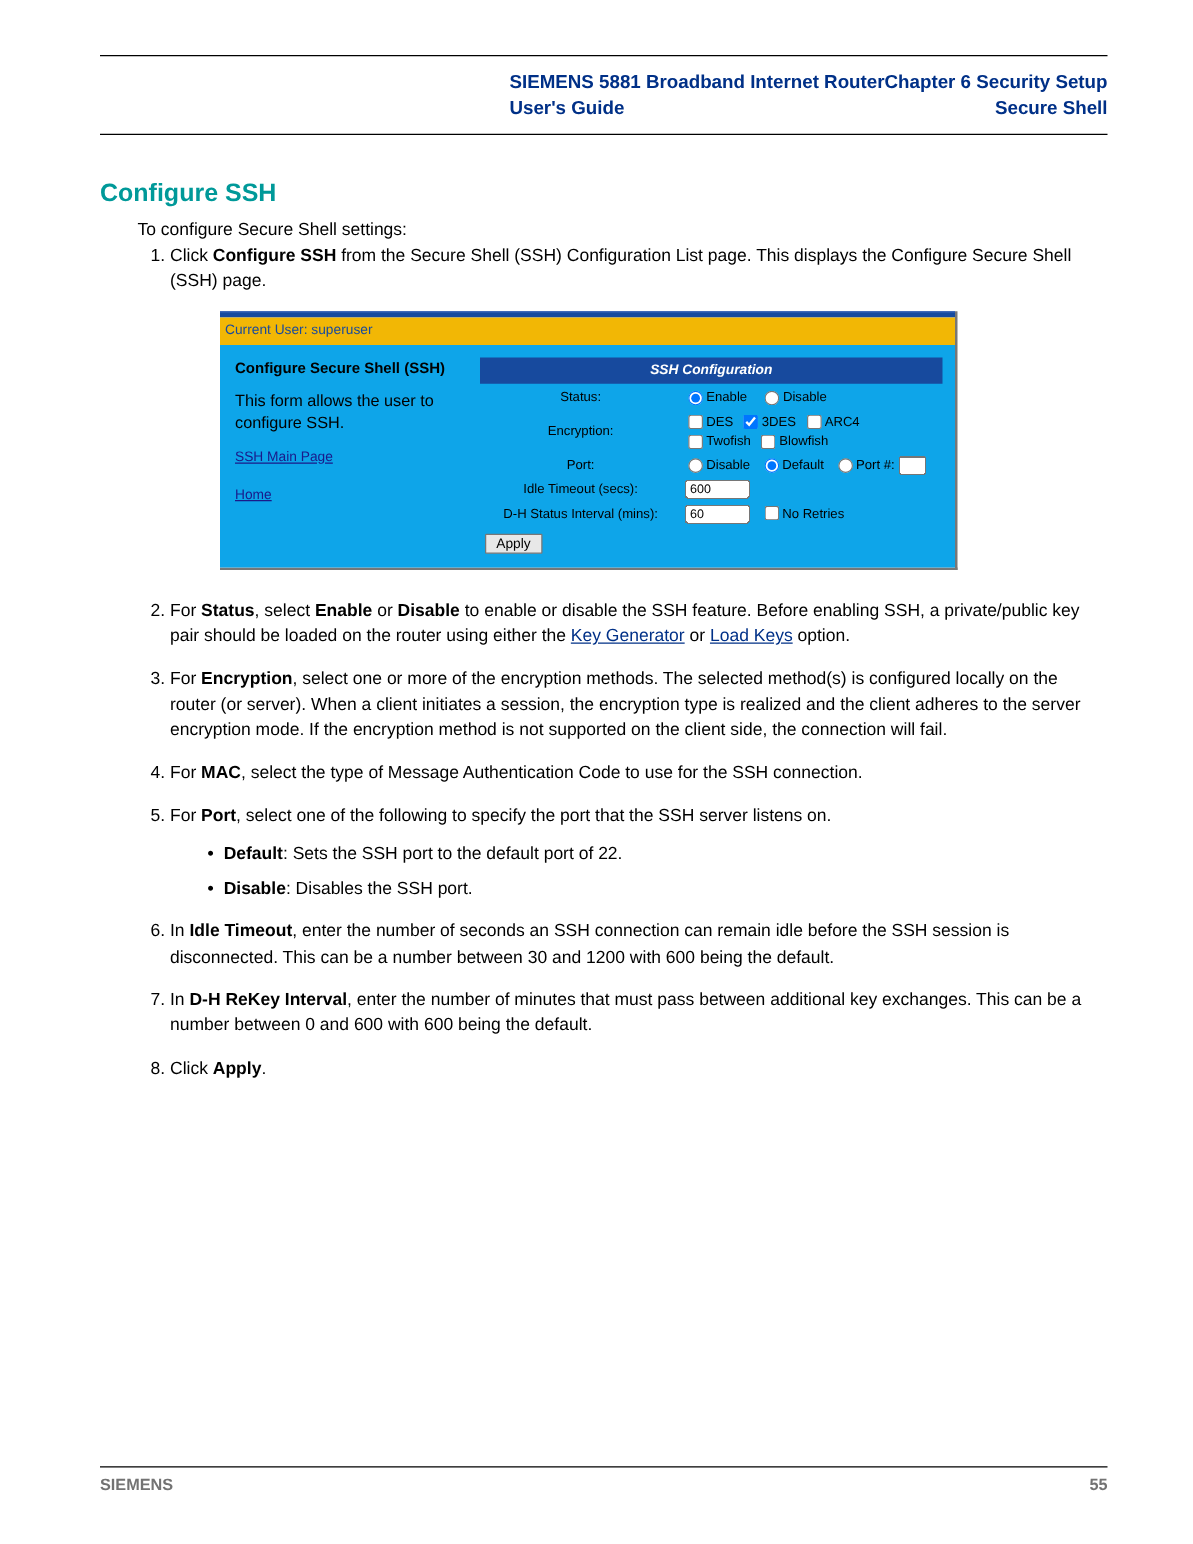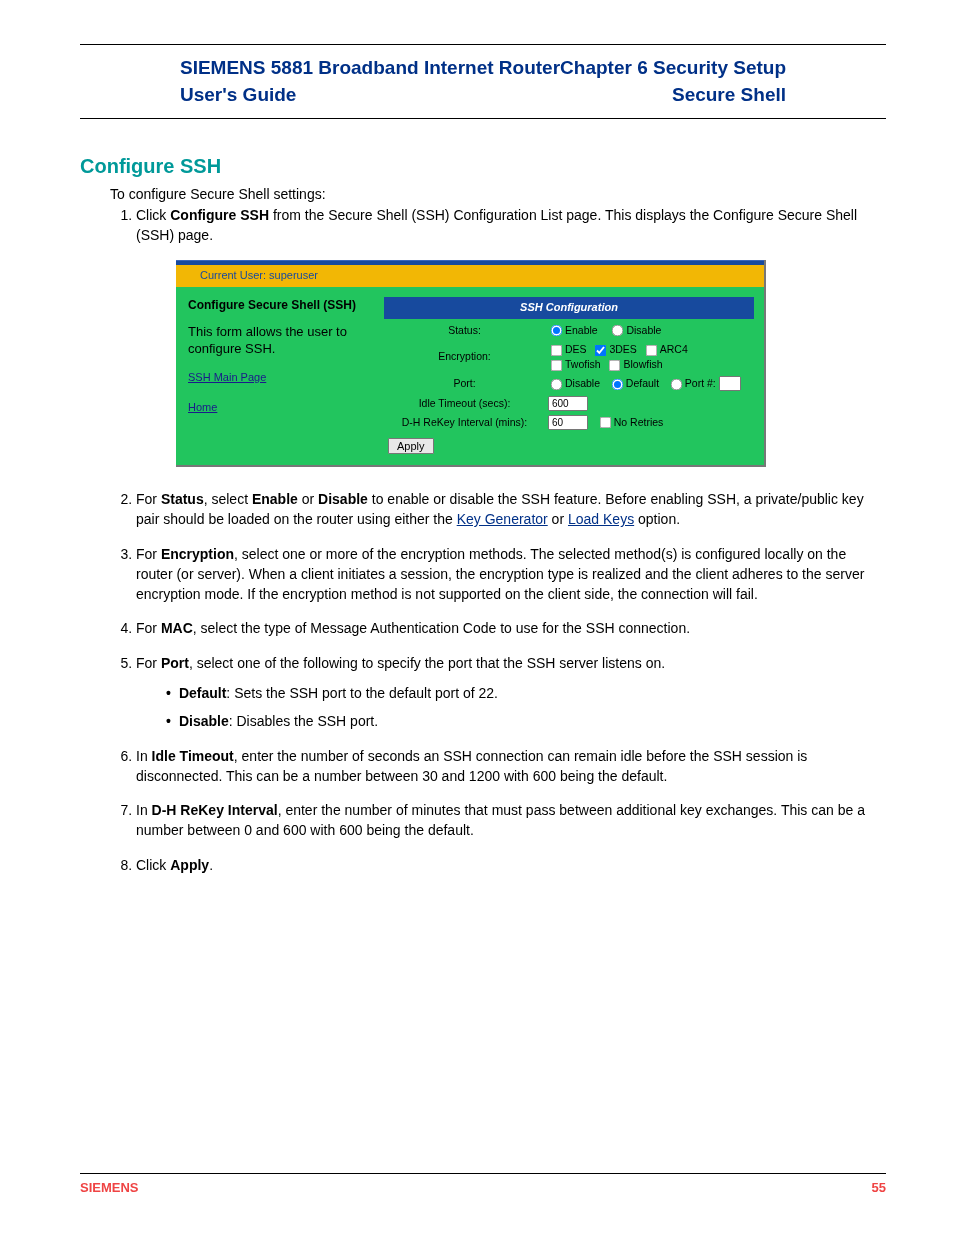--- a/index.html
+++ b/index.html
@@ -15,24 +15,24 @@
     position: relative;
     box-sizing: border-box;
     padding: 44px 68px 40px 80px;
   }
   .hr-top {
     border-top: 1.4px solid #000;
     margin-bottom: 10px;
   }
   .header {
     display: flex;
-    justify-content: center;
+    justify-content: flex-end;
     color: #003087;
     font-weight: bold;
-    font-size: 19px;
+    font-size: 15px;
     line-height: 1.4;
     margin-bottom: 10px;
   }
   .header .right { text-align: right; }
   .hr-mid { border-top: 1px solid #000; }
   h2.section-heading {
     color: #009999;
     font-size: 20px;
     font-weight: bold;
     margin: 36px 0 8px 0;
@@ -52,24 +52,24 @@
     width: 588px;
     border-right: 2px solid #777;
     border-bottom: 2px solid #777;
     font-family: Verdana, Arial, sans-serif;
     font-size: 11px;
   }
   .ui-topbar { height: 4px; background: #174a9e; border-top: 1px solid #3b66b9; }
   .ui-userbar {
     background: #f2b705;
     color: #174a9e;
-    padding: 3px 24px;
+    padding: 3px 4px;
     font-size: 11px;
   }
-  .ui-body { display: flex; background: #22c55e; }
+  .ui-body { display: flex; background: #0ea5e9; }
   .ui-left {
     width: 208px;
     padding: 10px 12px 30px 12px;
     box-sizing: border-box;
   }
   .ui-left .pane-title {
     font-weight: bold;
     font-size: 12px;
     margin-bottom: 10px;
     display: block;
@@ -87,35 +87,35 @@
     font-weight: bold;
     text-align: center;
     padding: 3px 0;
     font-size: 11px;
     font-style: italic;
   }
   table.form { width: 100%; font-size: 10.5px; border-collapse: collapse; margin-top: 2px; }
   table.form td { padding: 2px 3px; vertical-align: middle; }
   table.form td.lbl { text-align: center; font-weight: normal; width: 155px; white-space: nowrap; }
   .radio, .chk { transform: scale(0.9); vertical-align: middle; margin: 0 2px 0 2px; }
-  .num-input { width: 40px; height: 15px; font-size: 10px; padding: 0 2px; box-sizing: border-box; }
+  .num-input { width: 52px; height: 15px; font-size: 10px; padding: 0 2px; box-sizing: border-box; }
   .apply-btn {
     font-size: 11px; padding: 1px 8px; margin: 6px 0 0 4px;
     background: #e8e8e8; border: 1px solid #777; border-radius: 1px;
   }
 
   .footer {
     position: absolute;
     bottom: 40px;
     left: 80px; right: 68px;
   }
   .hr-bot { border-top: 1px solid #000; margin-bottom: 6px; }
   .footer-row {
     display: flex; justify-content: space-between;
-    color: #ef4444; font-weight: bold; font-size: 13px;
+    color: #737373; font-weight: bold; font-size: 13px;
   }
 </style>
 </head>
 <body>
 
 <div class="page">
   <div class="hr-top"></div>
   <div class="header">
     <div class="left">
       <div>SIEMENS 5881 Broadband Internet Router</div>
@@ -176,21 +176,21 @@
                   &nbsp;&nbsp;<input type="radio" class="radio" checked="" style=""><span>Default</span>
                   &nbsp;&nbsp;<input type="radio" class="radio" style=""><span>Port #:</span>
                   <input class="num-input" style="width: 22px;">
                 </td>
               </tr>
               <tr>
                 <td class="lbl">Idle Timeout (secs):</td>
                 <td><input class="num-input" value="600" style=""></td>
               </tr>
               <tr>
-                <td class="lbl">D-H ReKey Interval (mins):</td>
+                <td class="lbl">D-H Status Interval (mins):</td>
                 <td>
                   <input class="num-input" value="60" style="">
                   &nbsp;&nbsp;<input type="checkbox" class="chk" style=""><span>No Retries</span>
                 </td>
               </tr>
             </tbody>
               </table>
             <button class="apply-btn">Apply</button>
           </div>
         </div>

